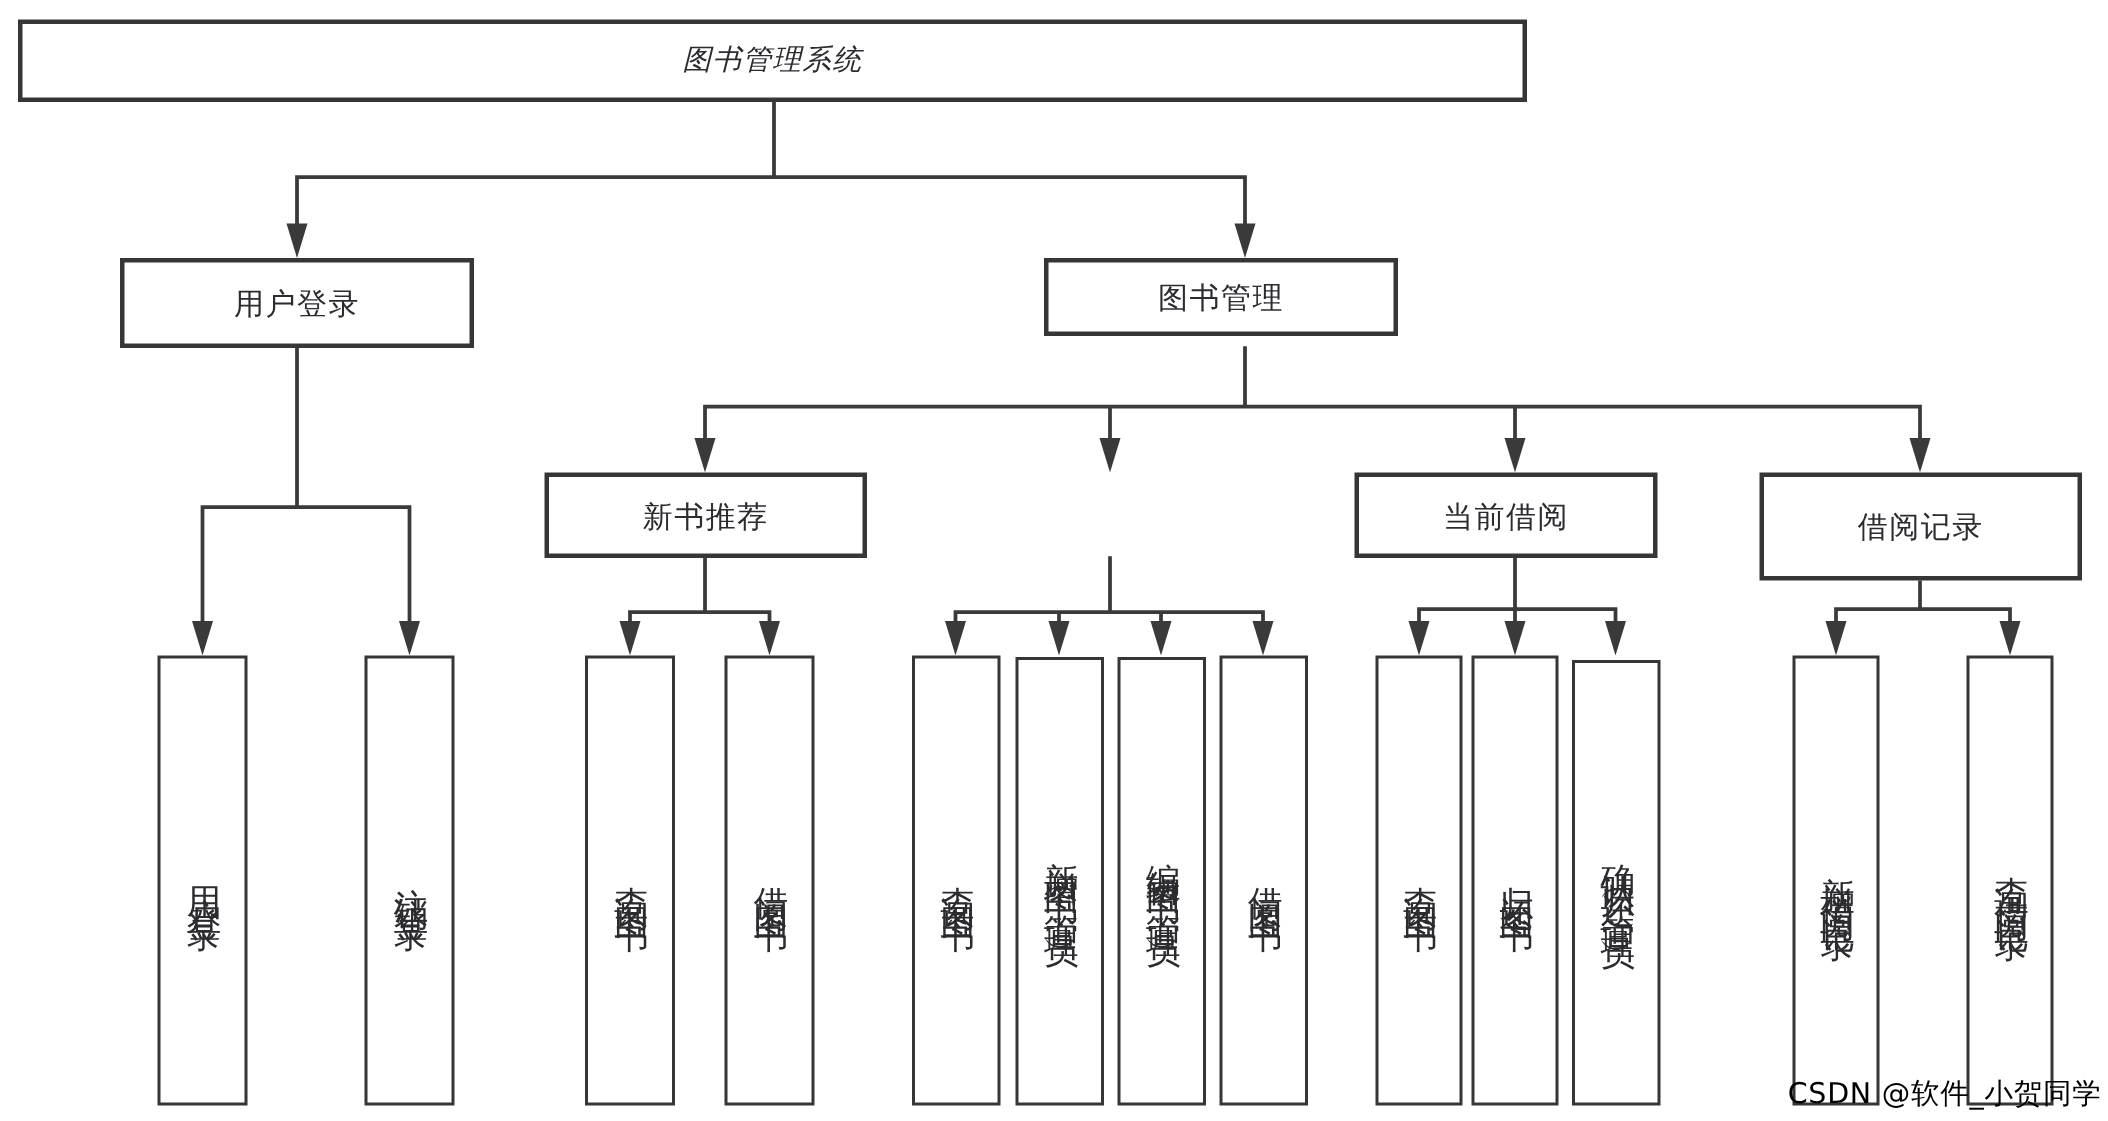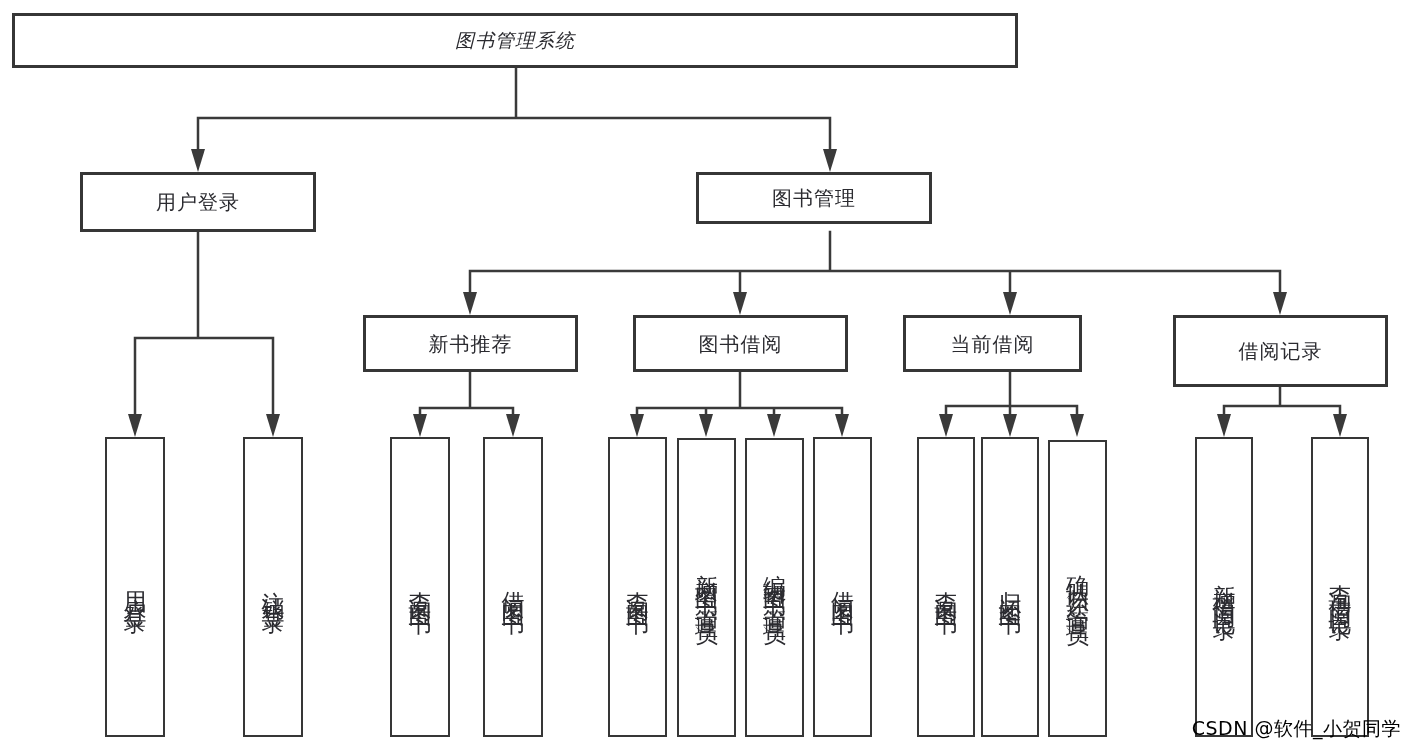--- a/index.html
+++ b/index.html
@@ -104,22 +104,21 @@
       <polygon points="1333,414 1347,414 1340,437"></polygon>
     </g>
   </svg>
 
   <div class="box hbox root" style="left:12px; top:13px; width:1006px; height:55px;">图书管理系统</div>
 
   <div class="box hbox" style="left:80px; top:172px; width:236px; height:60px;">用户登录</div>
   <div class="box hbox" style="left:696px; top:172px; width:236px; height:52px;">图书管理</div>
 
   <div class="box hbox" style="left:363px; top:315px; width:215px; height:57px;">新书推荐</div>
-  <div class="box hbox" style="left:633px; top:315px; width:215px; height:57px;">图书借阅</div>
-  <div class="box hbox" style="left:903px; top:315px; width:179px; height:57px;">当前借阅</div>
+  <div class="box hbox" style="left:903px; top:315px; width:202px; height:57px;">当前借阅</div>
   <div class="box hbox" style="left:1173px; top:315px; width:215px; height:72px;">借阅记录</div>
 
   <div class="box vbox" style="left:105px; top:437px; width:60px; height:300px;">用户登录</div>
   <div class="box vbox" style="left:243px; top:437px; width:60px; height:300px;">注销登录</div>
 
   <div class="box vbox" style="left:390px; top:437px; width:60px; height:300px;">查询图书</div>
   <div class="box vbox" style="left:483px; top:437px; width:60px; height:300px;">借阅图书</div>
 
   <div class="box vbox" style="left:608px; top:437px; width:59px; height:300px;">查询图书</div>
   <div class="box vbox" style="left:677px; top:438px; width:59px; height:299px;">新增图书（管理员）</div>

